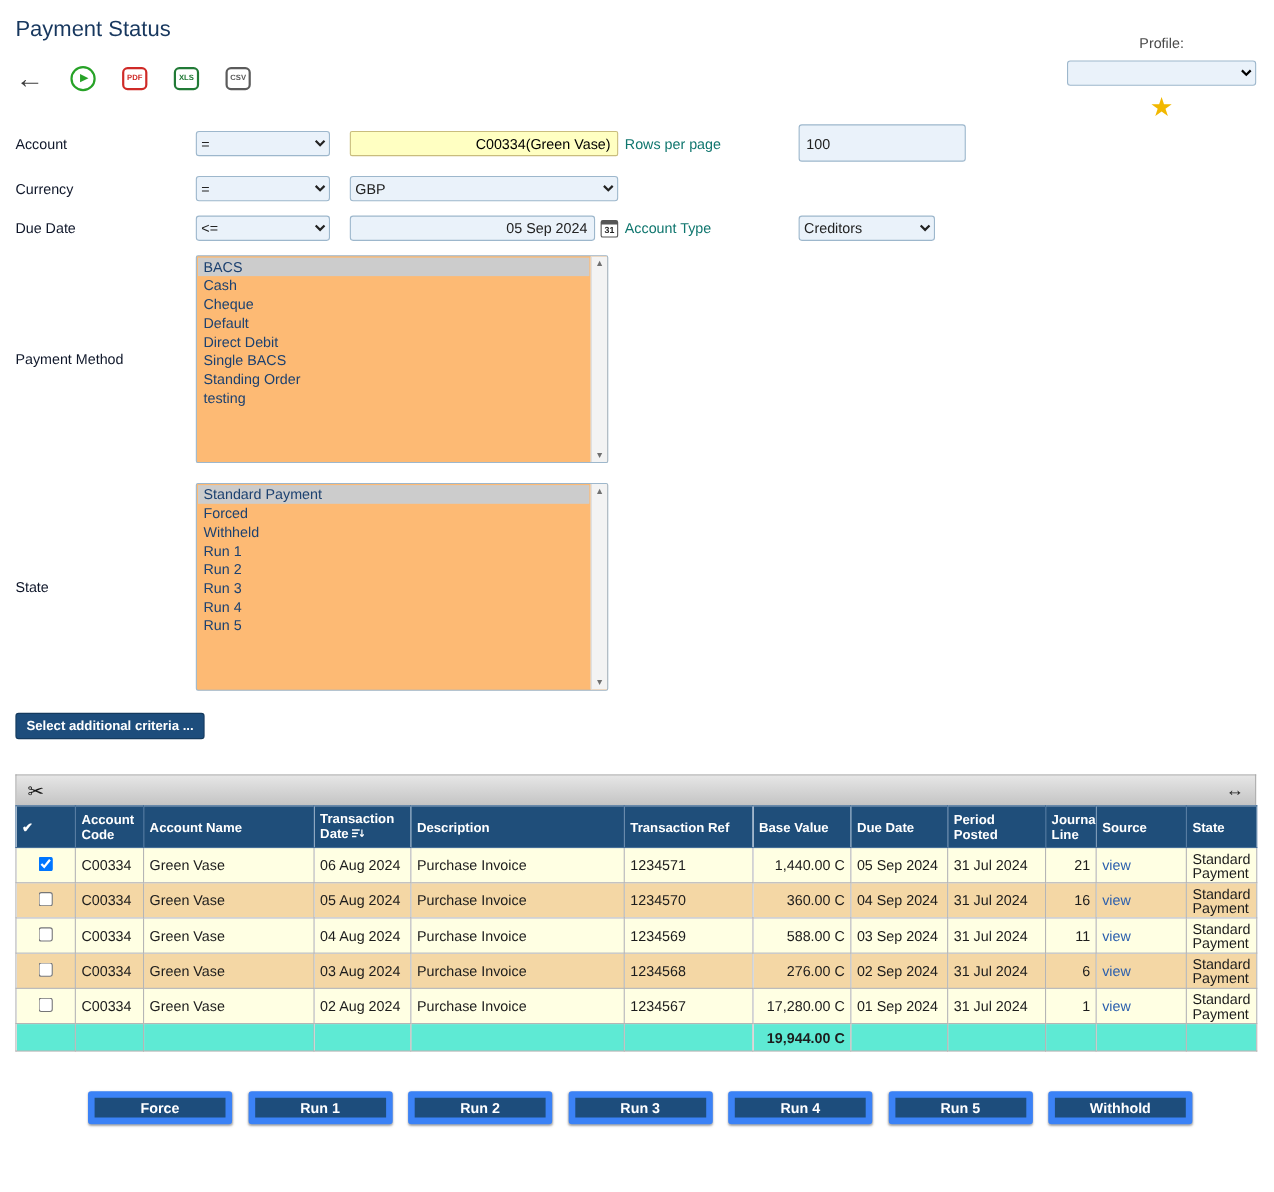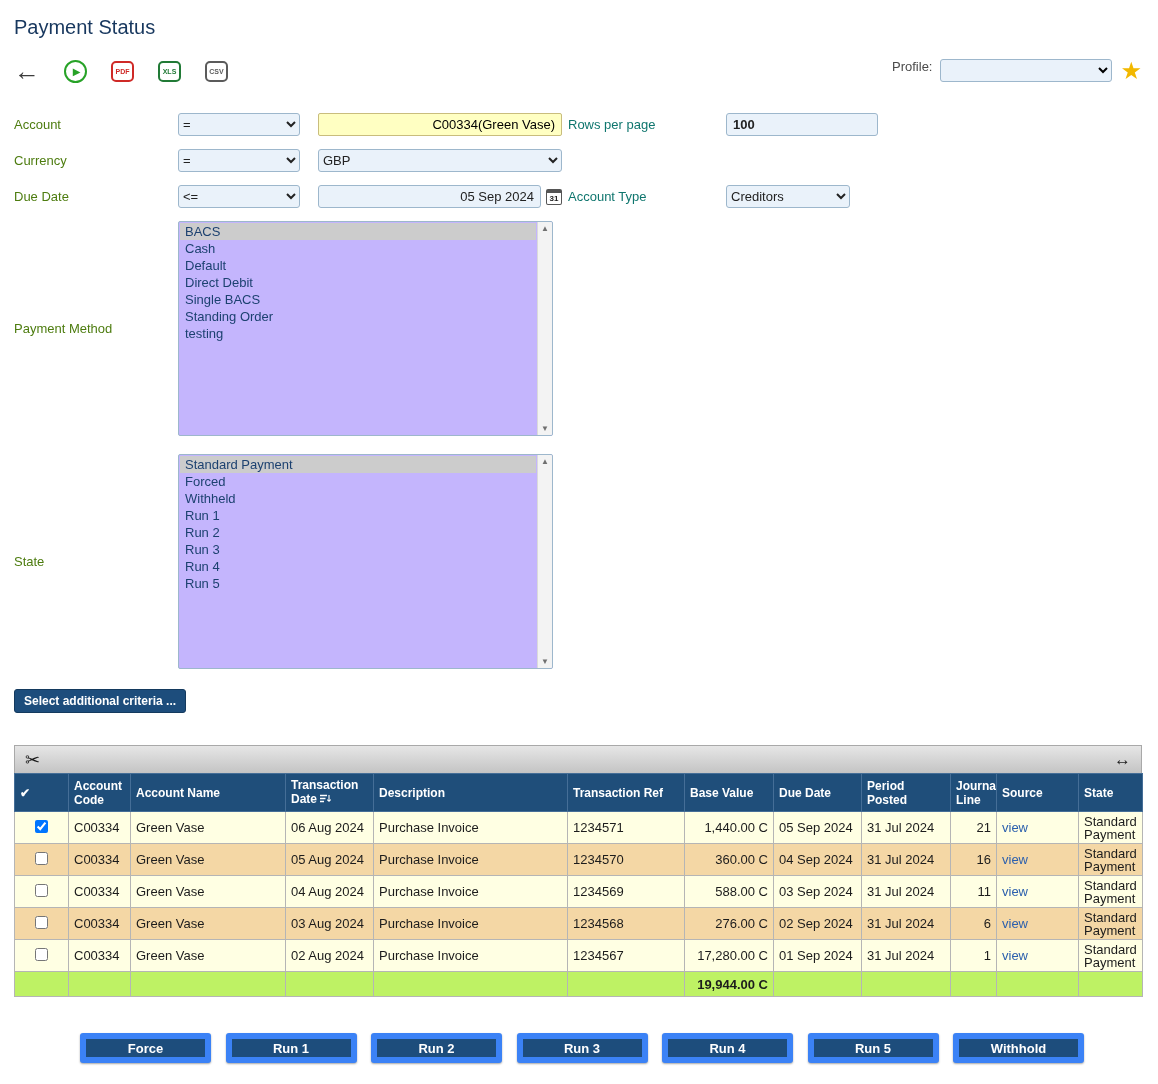--- a/index.html
+++ b/index.html
@@ -10,40 +10,40 @@
   .page-title { color:var(--title,#17375e); font-size:20px; font-weight:400; margin:6px 0 16px 0; }
 
   .toolbar { display:flex; align-items:center; gap:24px; height:32px; margin-bottom:26px; }
   .icon-btn { display:inline-flex; align-items:center; justify-content:center; cursor:pointer; background:none; border:none; }
   .back-arrow { font-size:26px; line-height:1; color:#3c3c3c; font-weight:bold; }
   .play-circle { width:23px; height:23px; border:2px solid #27a227; border-radius:50%; color:#27a227; font-size:10px; padding-left:2px; }
   .doc-icon { width:23px; height:21px; border:2px solid; border-radius:5px; font-size:7px; font-weight:700; }
   .doc-icon.pdf { color:#cf2a27; border-color:#cf2a27; }
   .doc-icon.xls { color:#217a36; border-color:#217a36; }
   .doc-icon.csv { color:#5b5b5b; border-color:#5b5b5b; }
-  .profile-area { margin-left:auto; display:flex; align-items:flex-start; gap:8px; }
+  .profile-area { margin-left:auto; display:flex; align-items:center; gap:8px;flex-direction:column; }
   .profile-label { color:#4a4a4a; }
   .profile-select { width:172px; height:23px; background:var(--input-blue,#eaf2fa); border:1px solid #9db7cc; border-radius:3px; font-size:13px; }
   .star-icon { color:var(--star-gold,#f2b800); font-size:24px; line-height:1; cursor:pointer; }
 
   .frow { display:flex; align-items:center; margin-bottom:13px; }
   .frow.mb18 { margin-bottom:18px; }
-  .flabel { width:164px; color:#4d7c0f; flex:none; }
+  .flabel { width:164px; color:#0f172a; flex:none; }
   .flabel2 { width:158px; margin-left:6px; color:#0f766e; flex:none; }
   select.ctl, input.ctl { height:23px; background:var(--input-blue,#eaf2fa); border:1px solid #9db7cc; border-radius:3px; font-size:13px; color:#222; font-family:inherit; }
   select.op { width:122px; margin-right:18px; }
   input.account-input { width:244px; background:var(--input-yellow,#ffffc2); border:1px solid #c9bd7d; padding:0 6px; border-radius:2px;text-align:right; }
   select.w244 { width:244px; }
   select.w156 { width:124px; }
-  input.rows-input { width:152px; padding:5px 6px;font-weight:bold; }
+  input.rows-input { width:152px; padding:16px 6px; }
   .date-wrap { display:flex; align-items:center; gap:5px; width:244px; flex:none; }
   .date-input { width:223px; text-align:right; padding:0 6px; }
   .cal-icon { width:16px; height:16px; border:1px solid #555; border-top:4px solid #555; border-radius:2px; font-size:8px; font-weight:700; color:#222; display:flex; align-items:center; justify-content:center; cursor:pointer; background:#fff; }
 
-  .listbox { position:relative; width:375px; height:215px; background:#c4b5fd; border:1px solid #9db7cc; border-radius:2px; overflow:hidden; flex:none; }
+  .listbox { position:relative; width:375px; height:189px; background:#fdba74; border:1px solid #9db7cc; border-radius:2px; overflow:hidden; flex:none; }
   .lb-inner { position:absolute; left:1px; top:1px; right:16px; bottom:1px; overflow:hidden; }
   .lb-option { padding:1px 5px; color:#1c4170; font-size:13px; white-space:nowrap; }
   .lb-option.selected { background:#cccccc; }
   .lb-scroll { position:absolute; top:0; right:0; bottom:0; width:15px; background:#f3f3f3; border-left:1px solid #dadada; }
   .lb-scroll .arr { position:absolute; left:0; right:0; text-align:center; font-size:8px; color:#707070; cursor:pointer; }
   .lb-scroll .up { top:2px; }
   .lb-scroll .down { bottom:2px; }
 
   .criteria-btn { margin-top:2px; background:var(--button-navy,#1d4d7c); color:#fff; border:1px solid #143a5e; border-radius:3px; font-size:12px; font-weight:700; padding:4px 9px; cursor:pointer; font-family:inherit; }
 
@@ -55,21 +55,21 @@
   table.grid { width:1128px; table-layout:fixed; border-collapse:collapse; border:1px solid #5c5c5c; }
   .grid th { background:var(--header-blue,#1f4e7a); color:#fff; font-size:12px; font-weight:700; text-align:left; padding:3px 5px; border:1px solid #456e97; height:38px; vertical-align:middle; overflow:hidden; line-height:14px; }
   .grid td { border:1px solid #b5b5b5; padding:2px 5px; font-size:13px; color:#1c1c1c; height:32px; vertical-align:middle; overflow:hidden; }
   .row-even td { background:var(--row-cream,#ffffe3); }
   .row-odd td { background:var(--row-tan,#f4d7a5); }
   .c-center { text-align:center; }
   .ta-r { text-align:right; }
   .state-cell { font-size:12px; line-height:13px; }
   .view-link { color:var(--link-blue,#2b5fad); text-decoration:none; }
   .sort-icon { display:inline-block; vertical-align:-1px; margin-left:3px; }
-  .total-row td { background:#bef264; height:25px; }
+  .total-row td { background:#5eead4; height:25px; }
   .total-value { font-weight:700; }
 
   .actions { width:1128px; display:flex; justify-content:space-between; padding:0 58px 0 66px; margin-top:36px; }
   .action-btn { width:131px; height:30px; background:var(--button-navy,#1d4d7c); color:#fff; font-weight:700; font-size:13px; border:6px solid #3b82f6; border-radius:3px; cursor:pointer; box-shadow:0 1px 2px rgba(0,0,0,.35); font-family:inherit; }
 </style>
 </head>
 <body>
 
 <div class="page">
 
@@ -126,20 +126,21 @@
         <option>Creditors</option>
       </select>
     </div>
 
     <div class="frow mb18">
       <div class="flabel">Payment Method</div>
       <div class="listbox">
         <div class="lb-inner">
             <div class="lb-option selected">BACS</div>
             <div class="lb-option">Cash</div>
+            <div class="lb-option">Cheque</div>
             <div class="lb-option">Default</div>
             <div class="lb-option">Direct Debit</div>
             <div class="lb-option">Single BACS</div>
             <div class="lb-option">Standing Order</div>
             <div class="lb-option">testing</div>
           </div>
         <div class="lb-scroll">
           <div class="arr up">▲</div>
           <div class="arr down">▼</div>
         </div>

